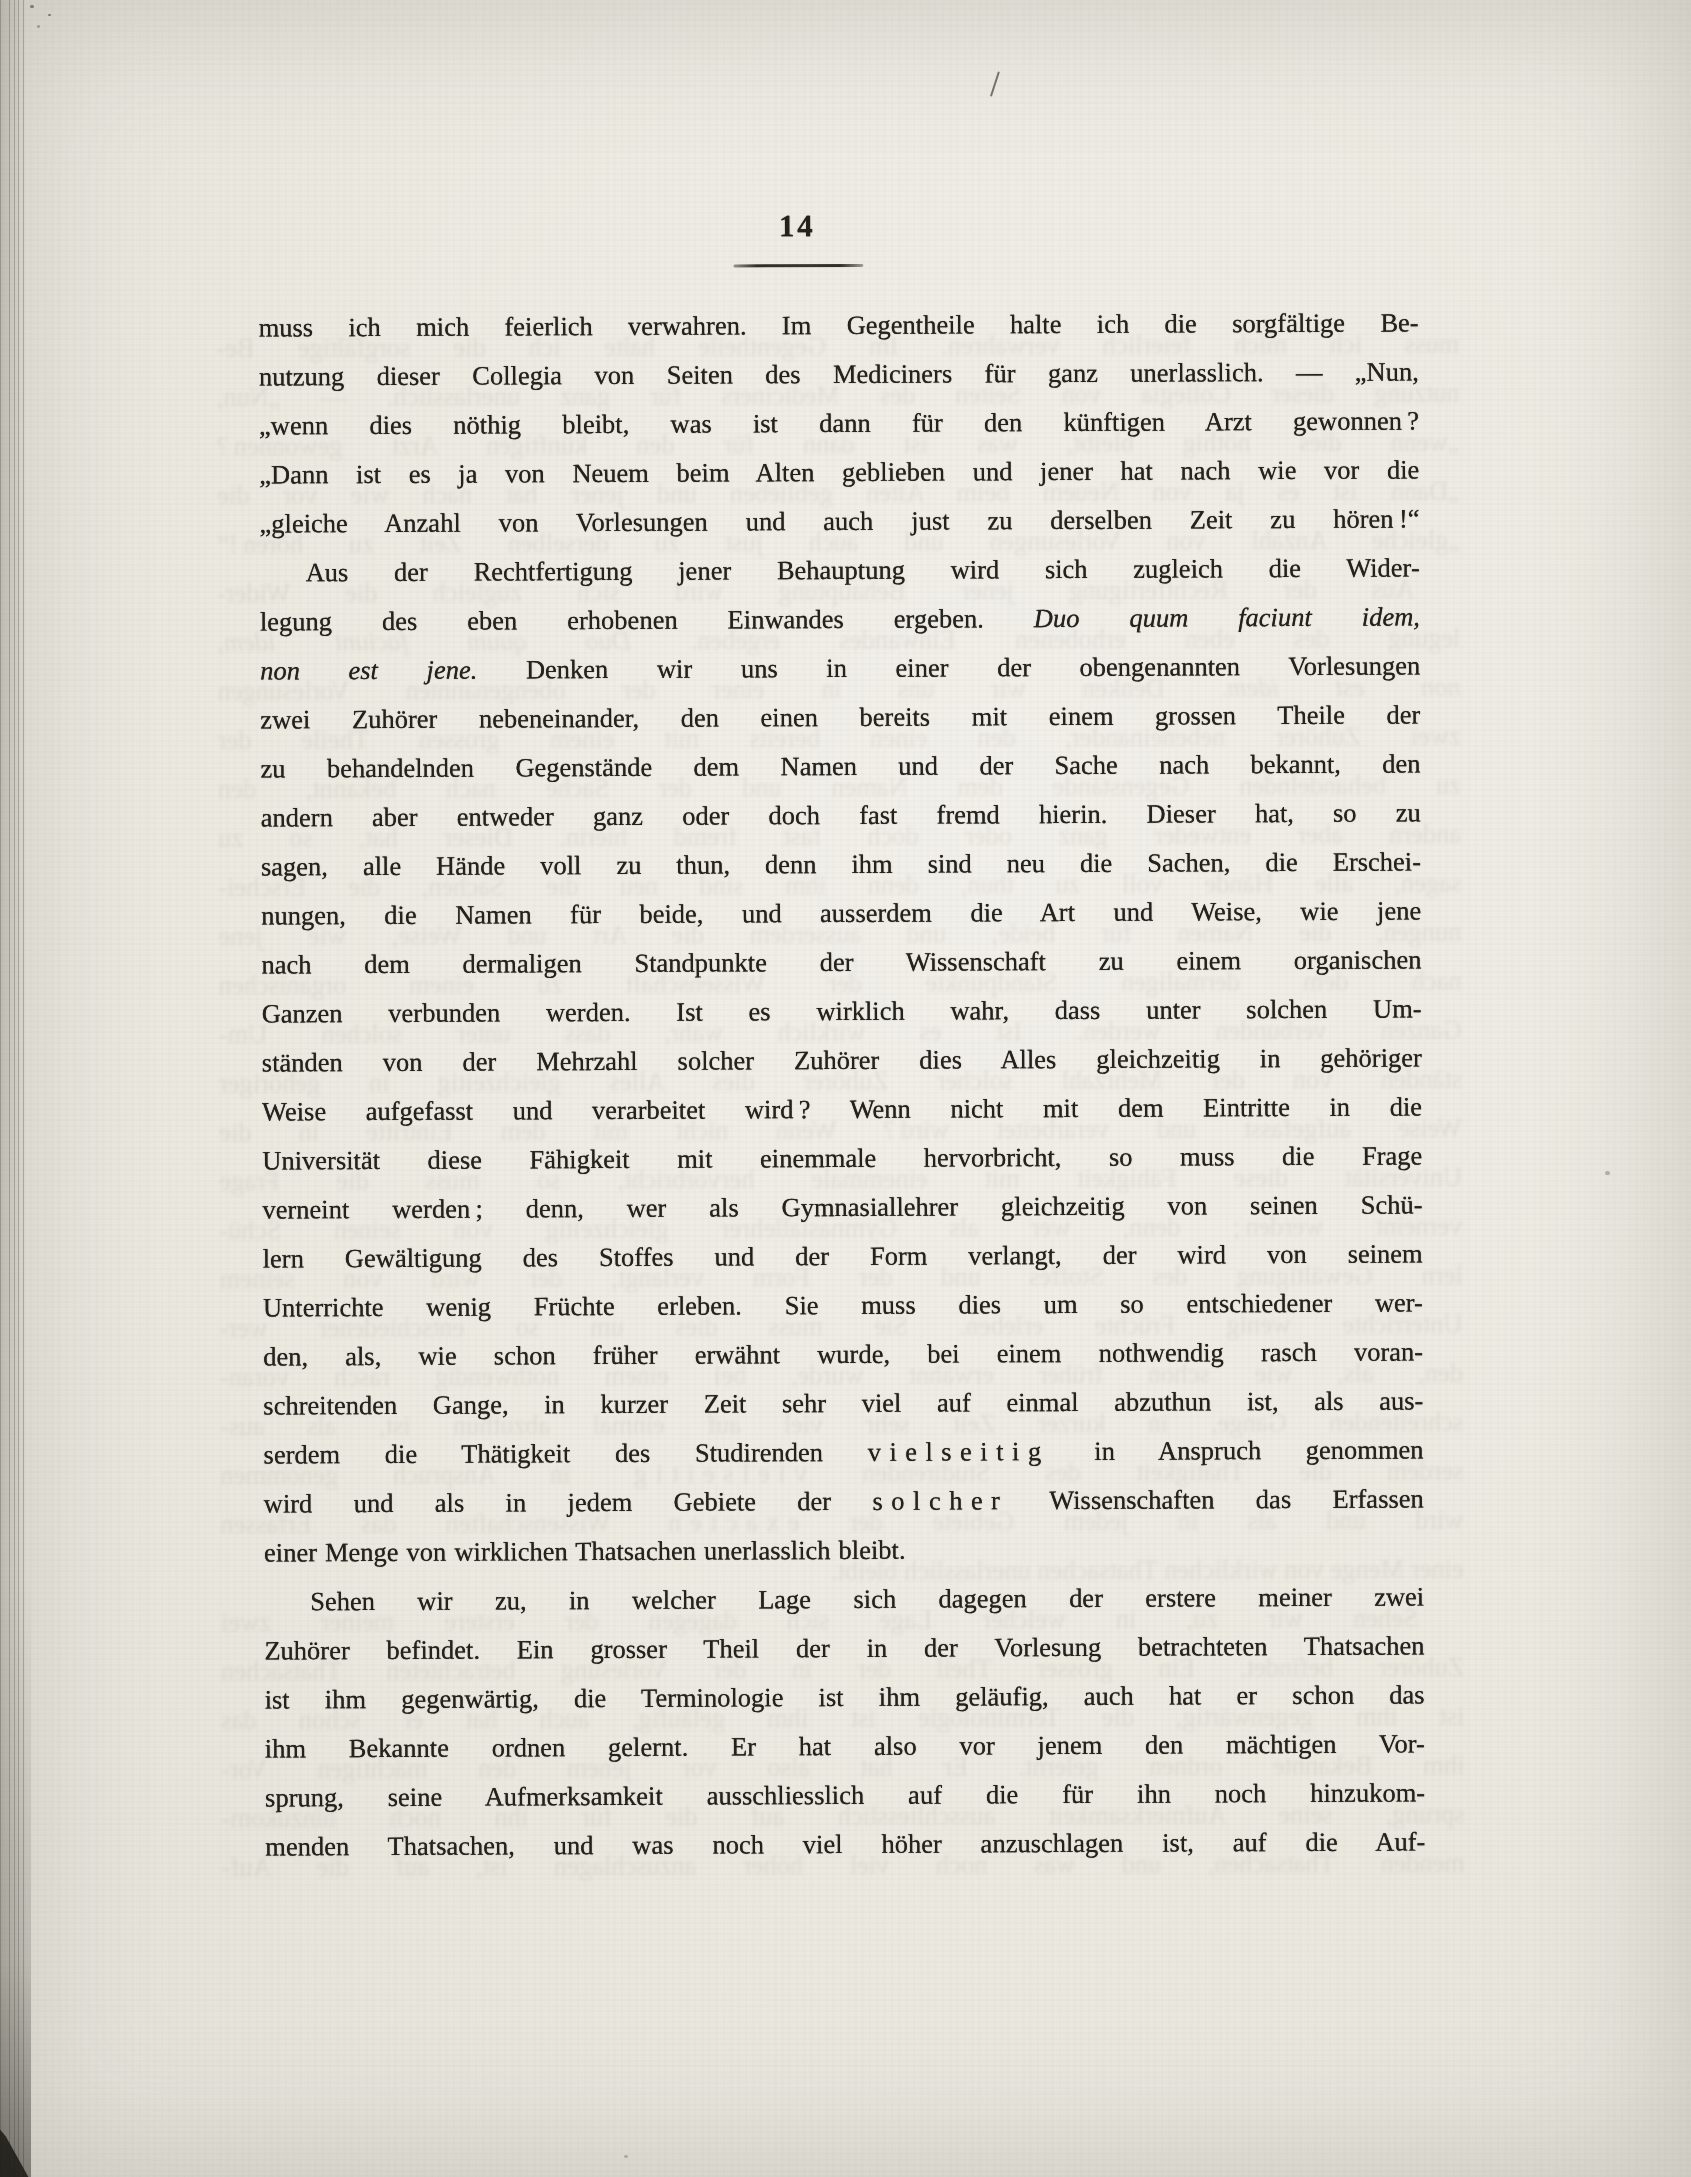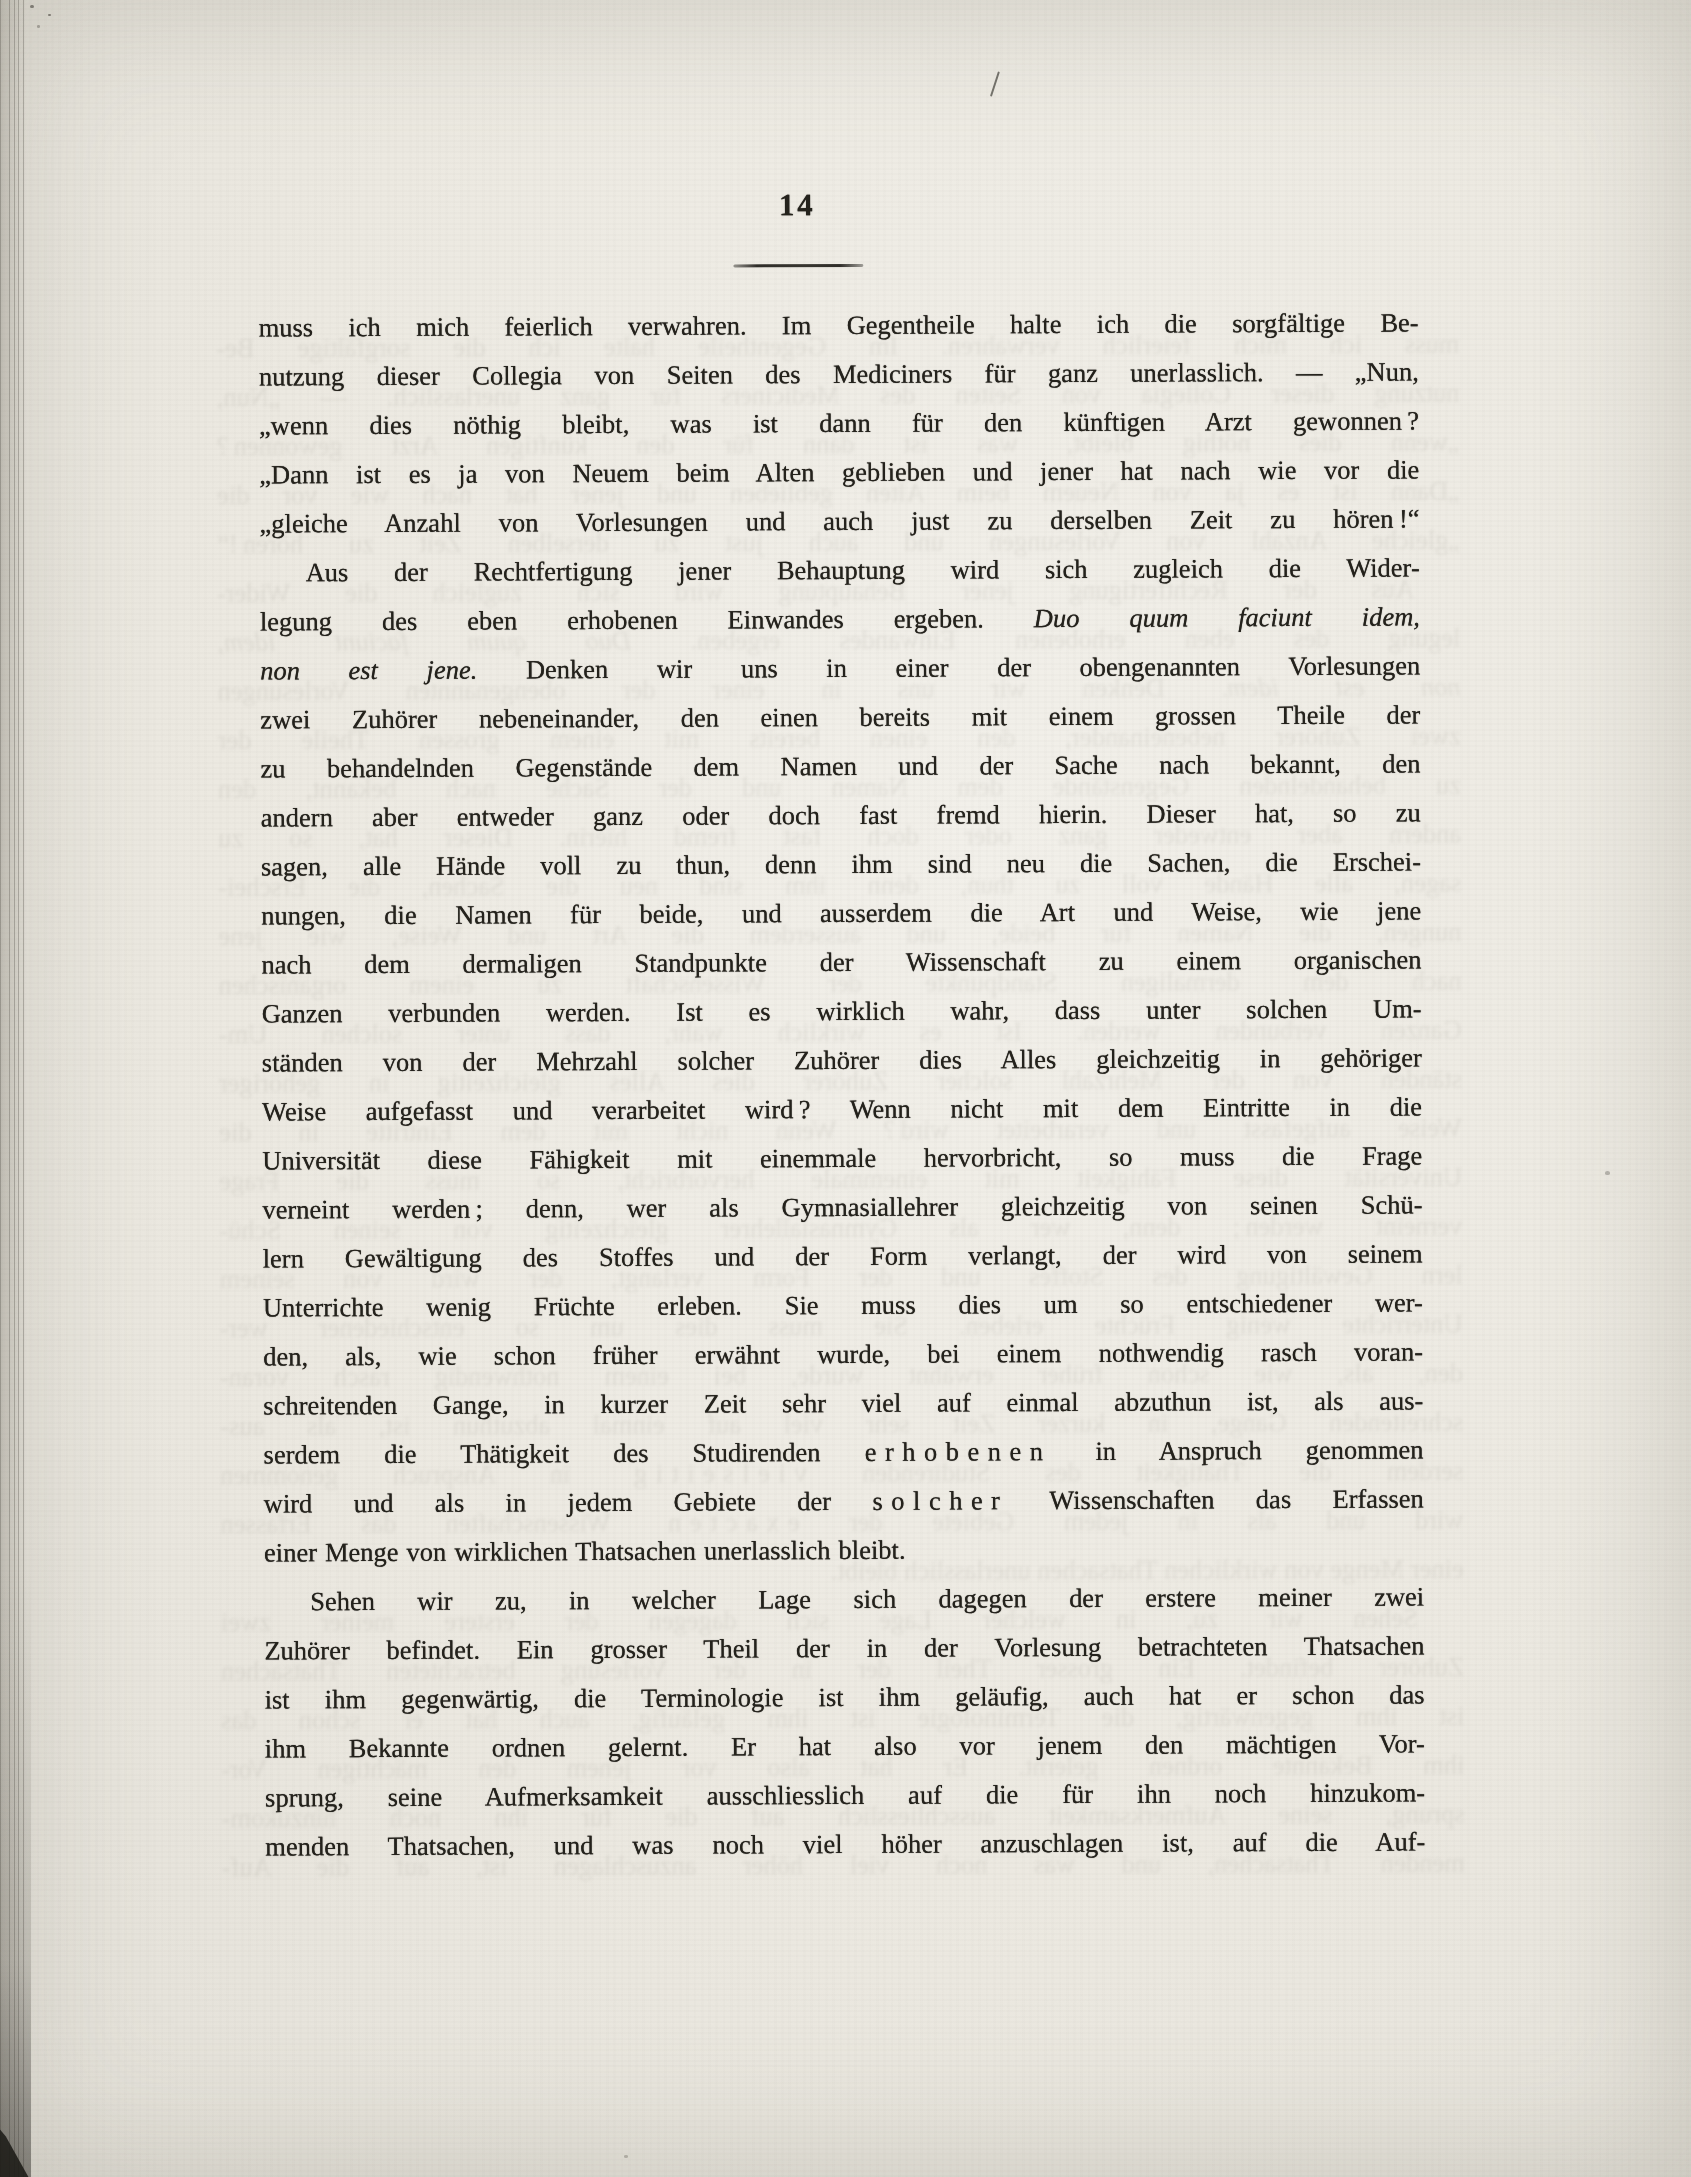--- a/index.html
+++ b/index.html
@@ -58,21 +58,21 @@
     opacity:0.12;
     color:var(--ghost);
     font-size:26.5px;
   }
   .tilt{
     position:absolute;inset:0;
     transform:rotate(-0.25deg);
     transform-origin:50% 40%;
   }
   .folio{
-    position:absolute;left:800px;top:187px;
+    position:absolute;left:800px;top:208px;
     transform:translateX(-50%);
     font-size:31px;font-weight:bold;letter-spacing:2.7px;
     text-shadow:0 0 0.9px rgba(30,28,24,0.85);
   }
   .folio-rule{
     position:absolute;left:736px;top:264px;width:130px;height:2.7px;
     border-radius:1.8px;
     background:linear-gradient(90deg, rgba(44,42,38,0.45), #2f2d29 18%, #37352f 55%, #2f2d29 82%, rgba(44,42,38,0.4));
   }
   .textblock{
@@ -154,21 +154,21 @@
       <div class="line"><span>nach dem dermaligen Standpunkte der Wissenschaft zu einem organischen</span></div>
       <div class="line"><span>Ganzen verbunden werden. Ist es wirklich wahr, dass unter solchen Um-</span></div>
       <div class="line"><span>ständen von der Mehrzahl solcher Zuhörer dies Alles gleichzeitig in gehöriger</span></div>
       <div class="line"><span>Weise aufgefasst und verarbeitet wird ? Wenn nicht mit dem Eintritte in die</span></div>
       <div class="line"><span>Universität diese Fähigkeit mit einemmale hervorbricht, so muss die Frage</span></div>
       <div class="line"><span>verneint werden ; denn, wer als Gymnasiallehrer gleichzeitig von seinen Schü-</span></div>
       <div class="line"><span>lern Gewältigung des Stoffes und der Form verlangt, der wird von seinem</span></div>
       <div class="line"><span>Unterrichte wenig Früchte erleben. Sie muss dies um so entschiedener wer-</span></div>
       <div class="line"><span>den, als, wie schon früher erwähnt wurde, bei einem nothwendig rasch voran-</span></div>
       <div class="line"><span>schreitenden Gange, in kurzer Zeit sehr viel auf einmal abzuthun ist, als aus-</span></div>
-      <div class="line"><span>serdem die Thätigkeit des Studirenden </span><span class="sperr">erhobenen</span><span> in Anspruch genommen</span></div>
+      <div class="line"><span>serdem die Thätigkeit des Studirenden </span><span class="sperr">vielseitig</span><span> in Anspruch genommen</span></div>
       <div class="line"><span>wird und als in jedem Gebiete der </span><span class="sperr">solcher</span><span> Wissenschaften das Erfassen</span></div>
       <div class="line short"><span>einer Menge von wirklichen Thatsachen unerlasslich bleibt.</span></div>
       <div class="line indent"><span>Sehen wir zu, in welcher Lage sich dagegen der erstere meiner zwei</span></div>
       <div class="line"><span>Zuhörer befindet. Ein grosser Theil der in der Vorlesung betrachteten Thatsachen</span></div>
       <div class="line"><span>ist ihm gegenwärtig, die Terminologie ist ihm geläufig, auch hat er schon das</span></div>
       <div class="line"><span>ihm Bekannte ordnen gelernt. Er hat also vor jenem den mächtigen Vor-</span></div>
       <div class="line"><span>sprung, seine Aufmerksamkeit ausschliesslich auf die für ihn noch hinzukom-</span></div>
       <div class="line"><span>menden Thatsachen, und was noch viel höher anzuschlagen ist, auf die Auf-</span></div>
     </div>
 </div>

